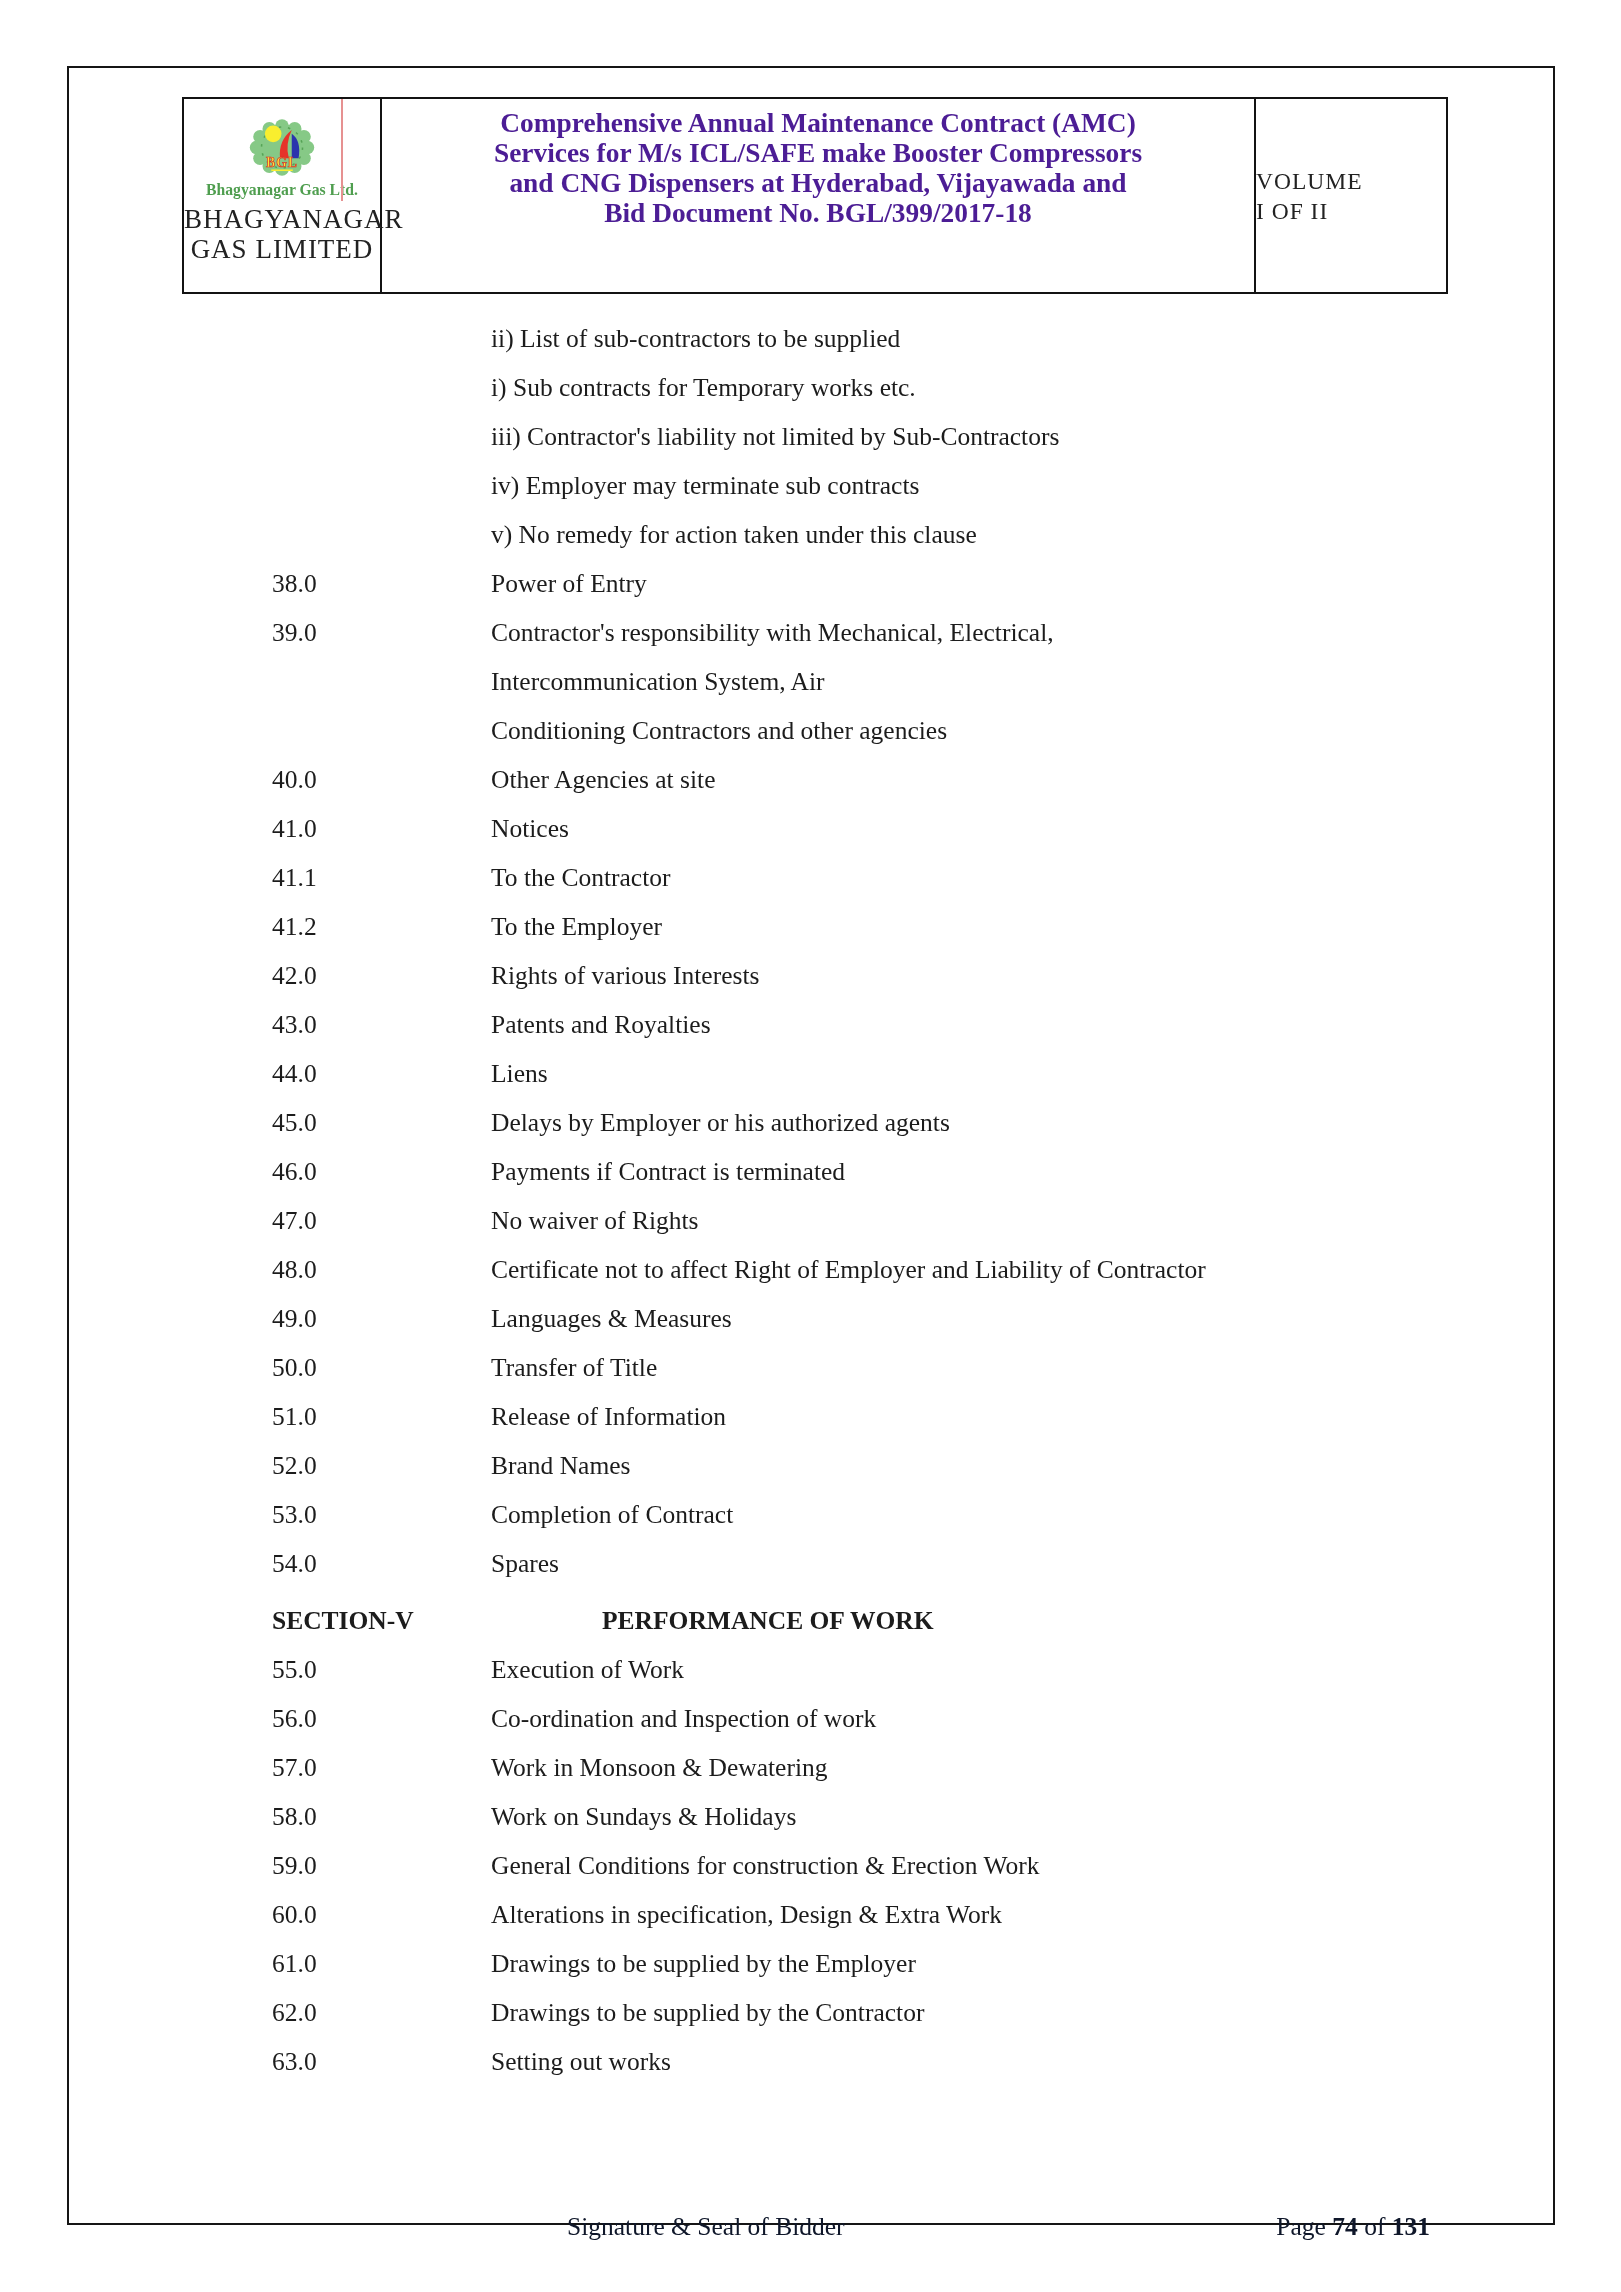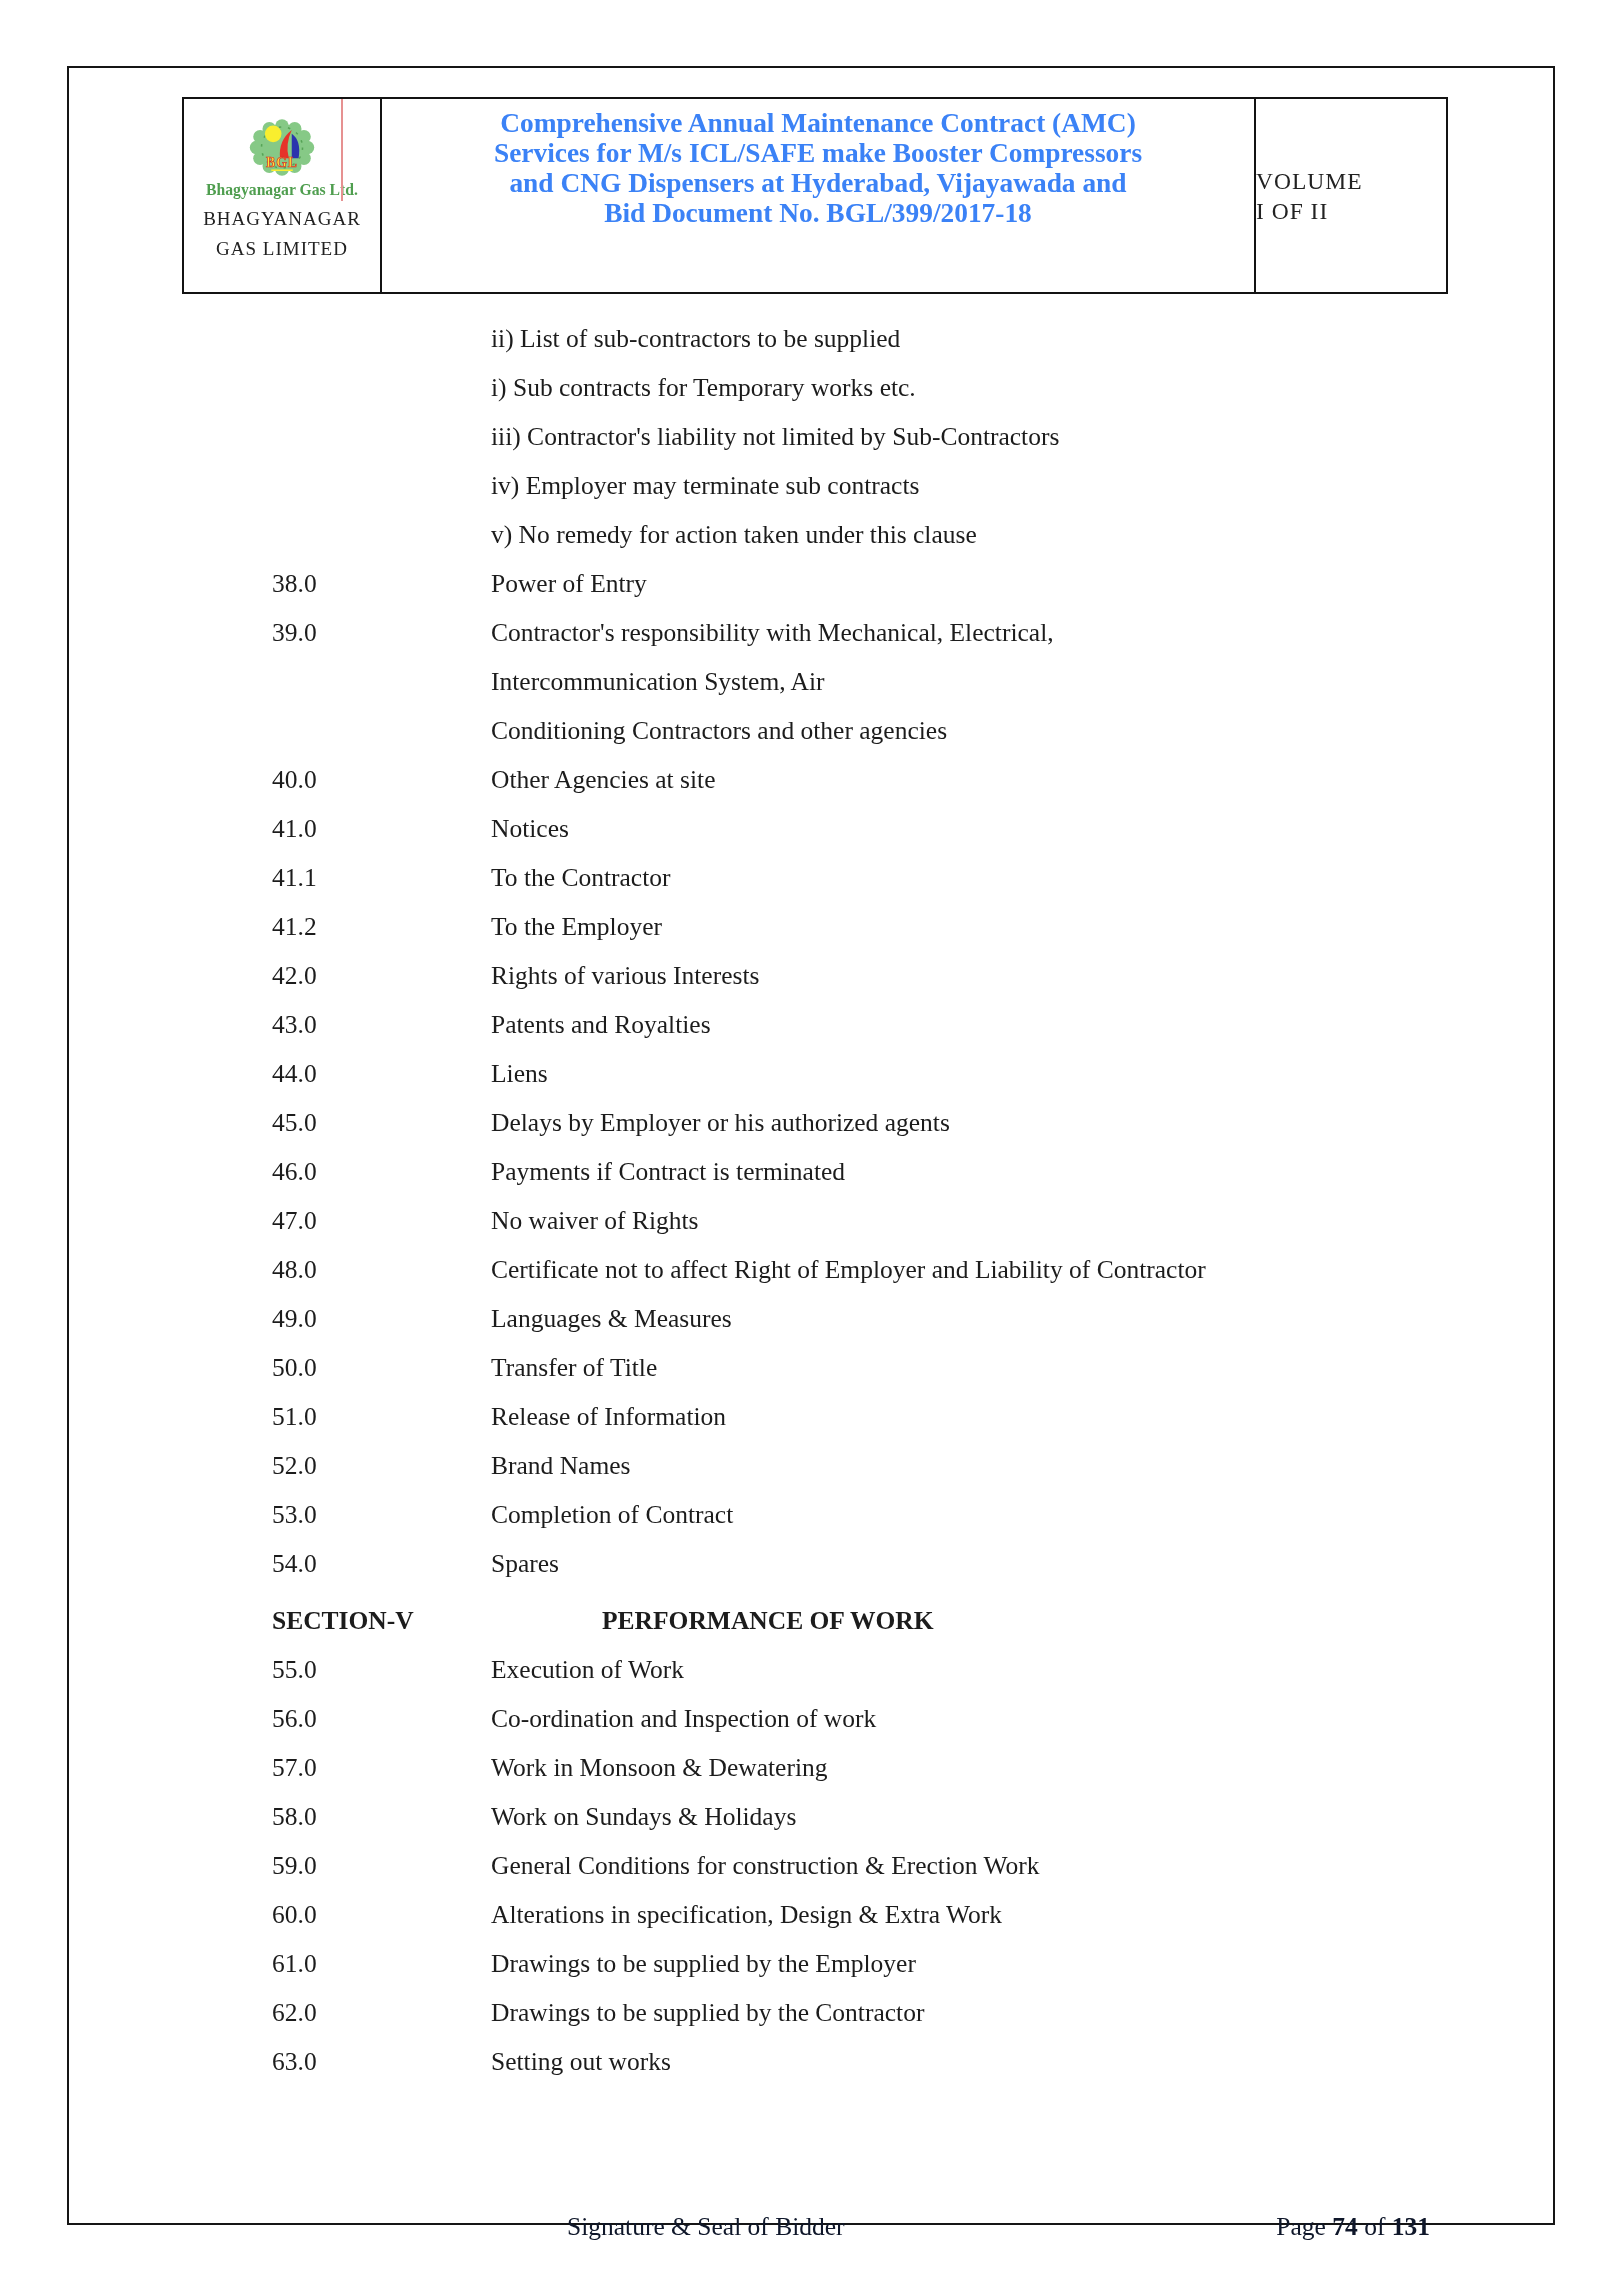--- a/index.html
+++ b/index.html
@@ -21,24 +21,24 @@
     position:relative;text-align:center;flex:none;
   }
   .logo-redline{
     position:absolute;top:0;right:37px;width:2px;height:102px;background:#e69191;
   }
   .emblem{display:block;margin:15.7px auto 0 auto;}
   .logo-small{
     font-size:15.7px;line-height:17.6px;color:#4f9e4f;font-weight:bold;
     margin-top:1px;letter-spacing:0px;
   }
-  .org-name{font-size:19px;line-height:30px;color:#222;letter-spacing:1px;margin-top:5.9px;}
+  .org-name{font-size:27px;line-height:30px;color:#222;letter-spacing:1px;margin-top:5.9px;}
   .title-cell{
     flex:1;box-sizing:border-box;text-align:center;padding-top:8.8px;
-    font-weight:bold;font-size:27.4px;line-height:30px;color:#3b82f6;
+    font-weight:bold;font-size:27.4px;line-height:30px;color:#4c1d95;
   }
   .volume-cell{
     width:192px;flex:none;box-sizing:border-box;border-left:2.9px solid #131313;
     display:flex;flex-direction:column;align-items:flex-start;justify-content:center;
     font-size:23.5px;line-height:30px;letter-spacing:1px;color:#222;
   }
   
   .toc{
     position:absolute;left:272px;top:314px;width:1225px;
     font-size:25.5px;color:#1c1c1c;

